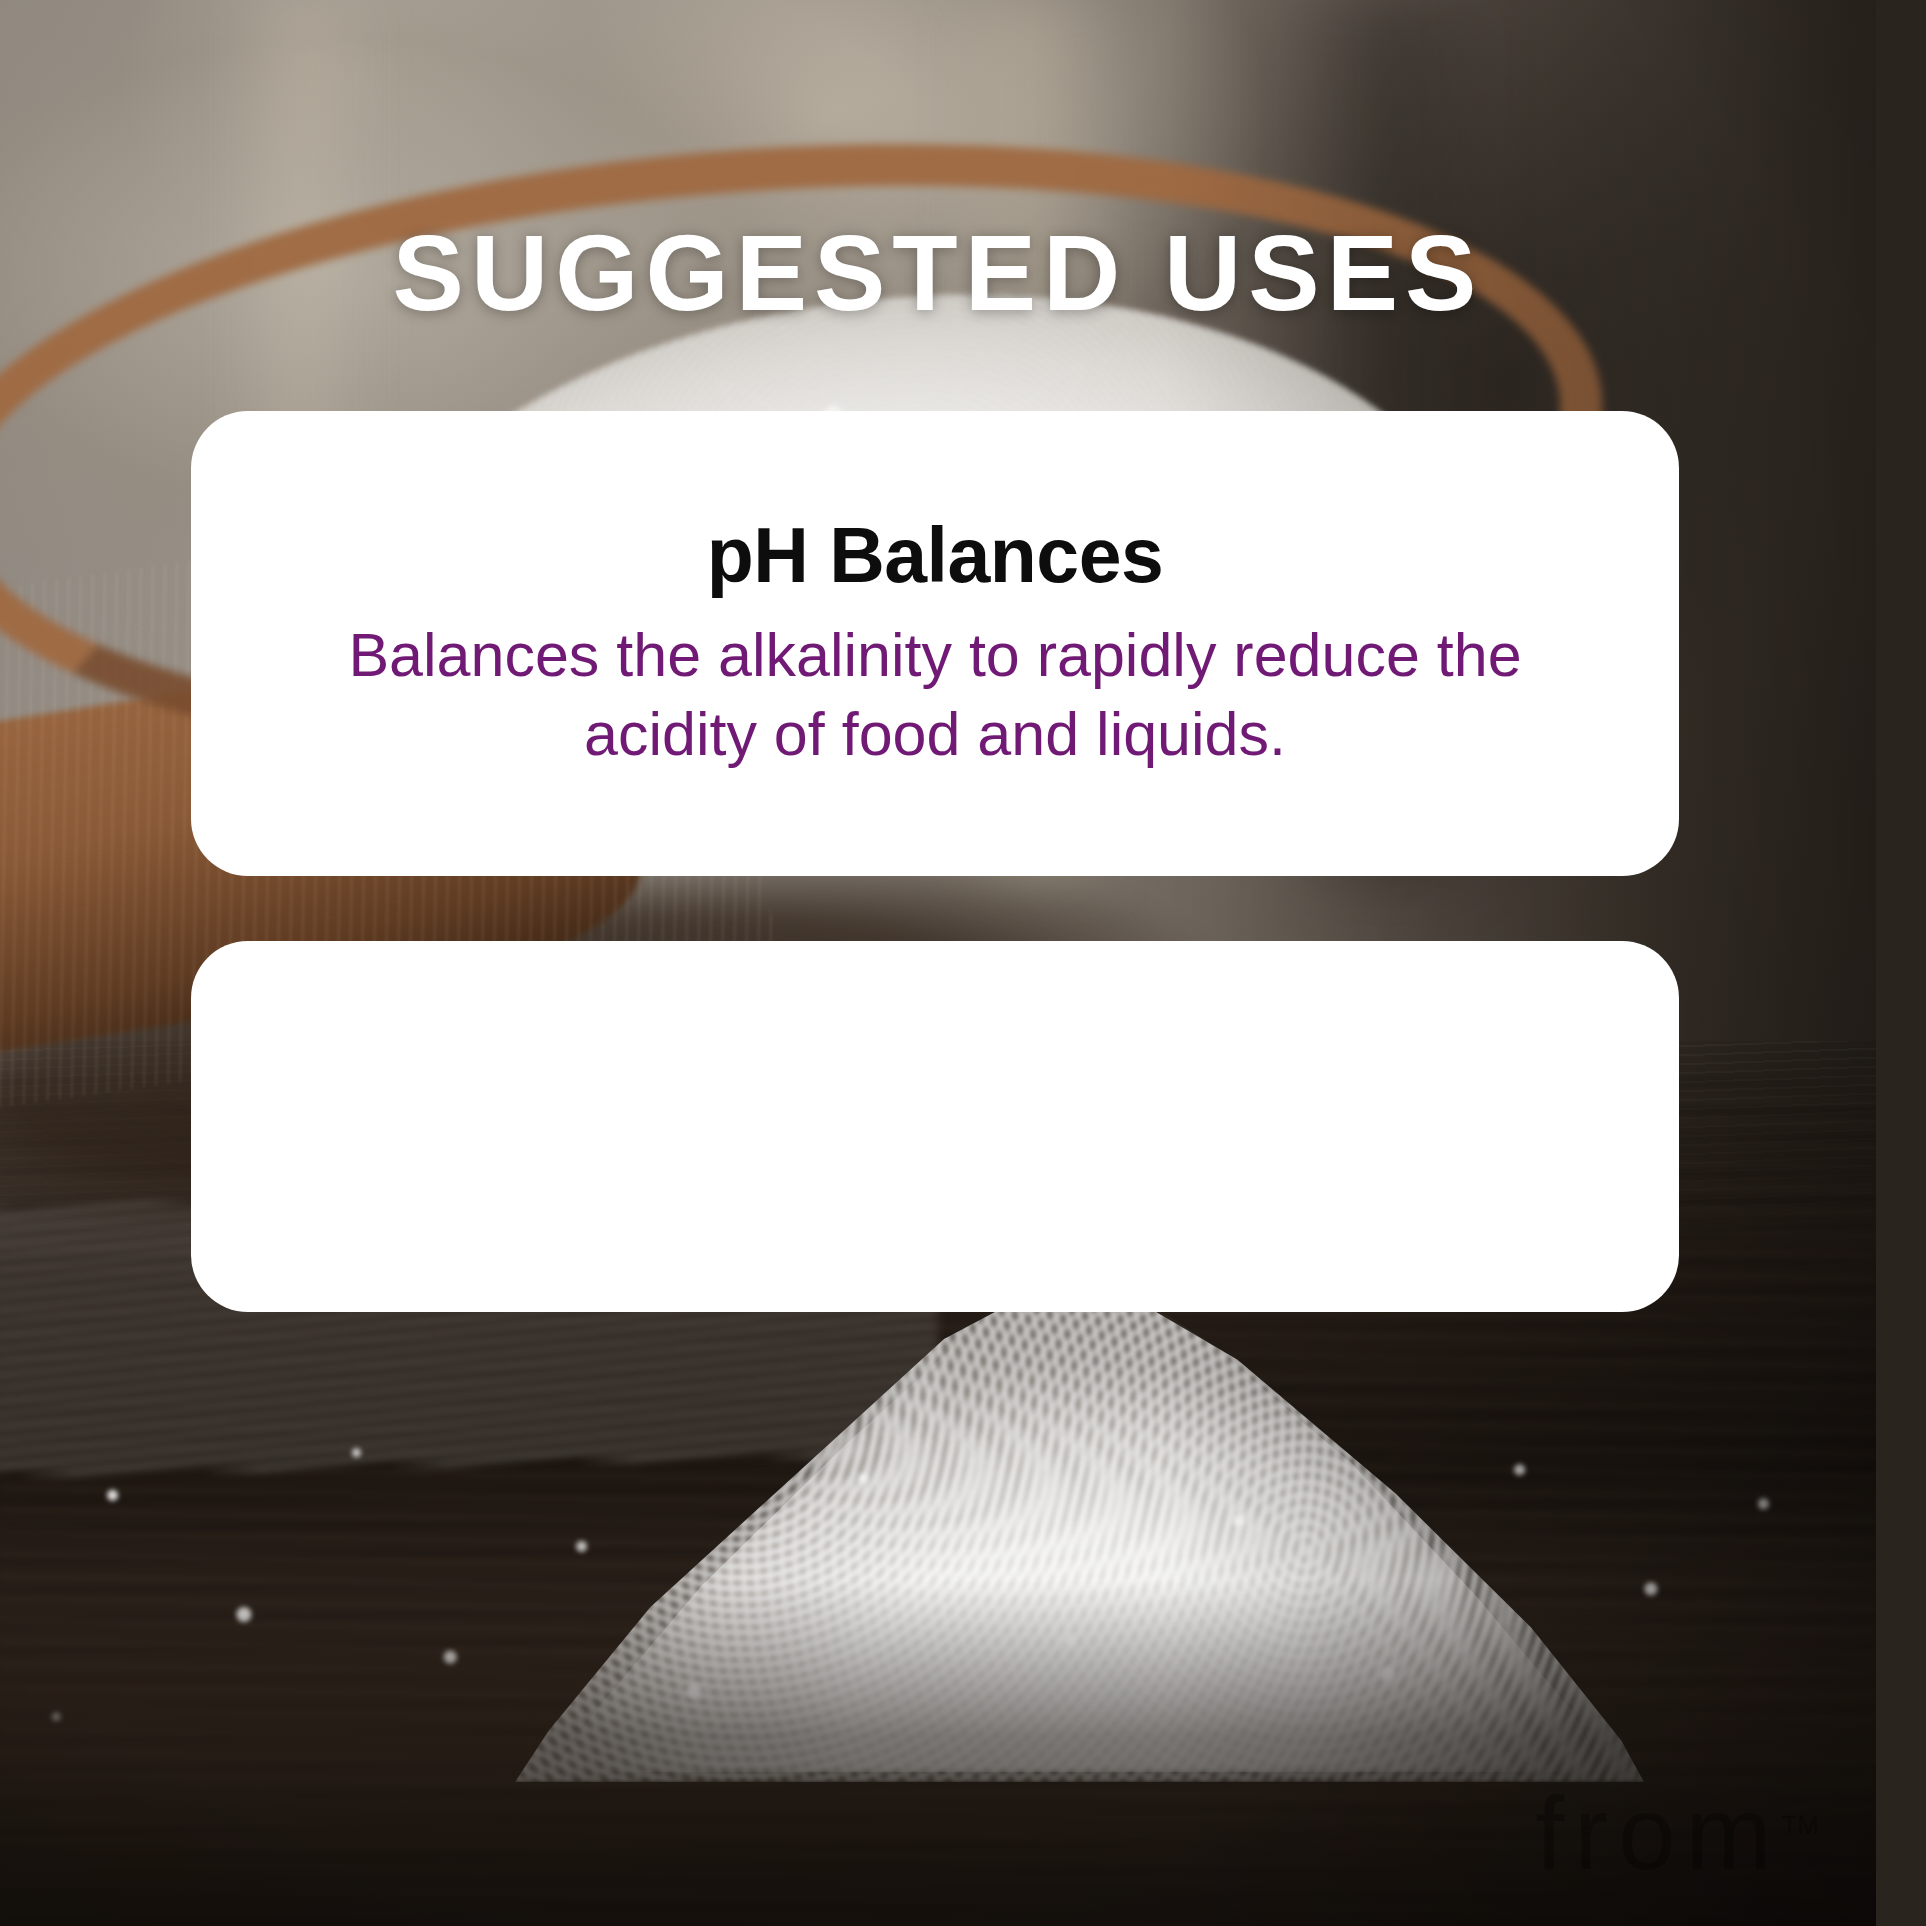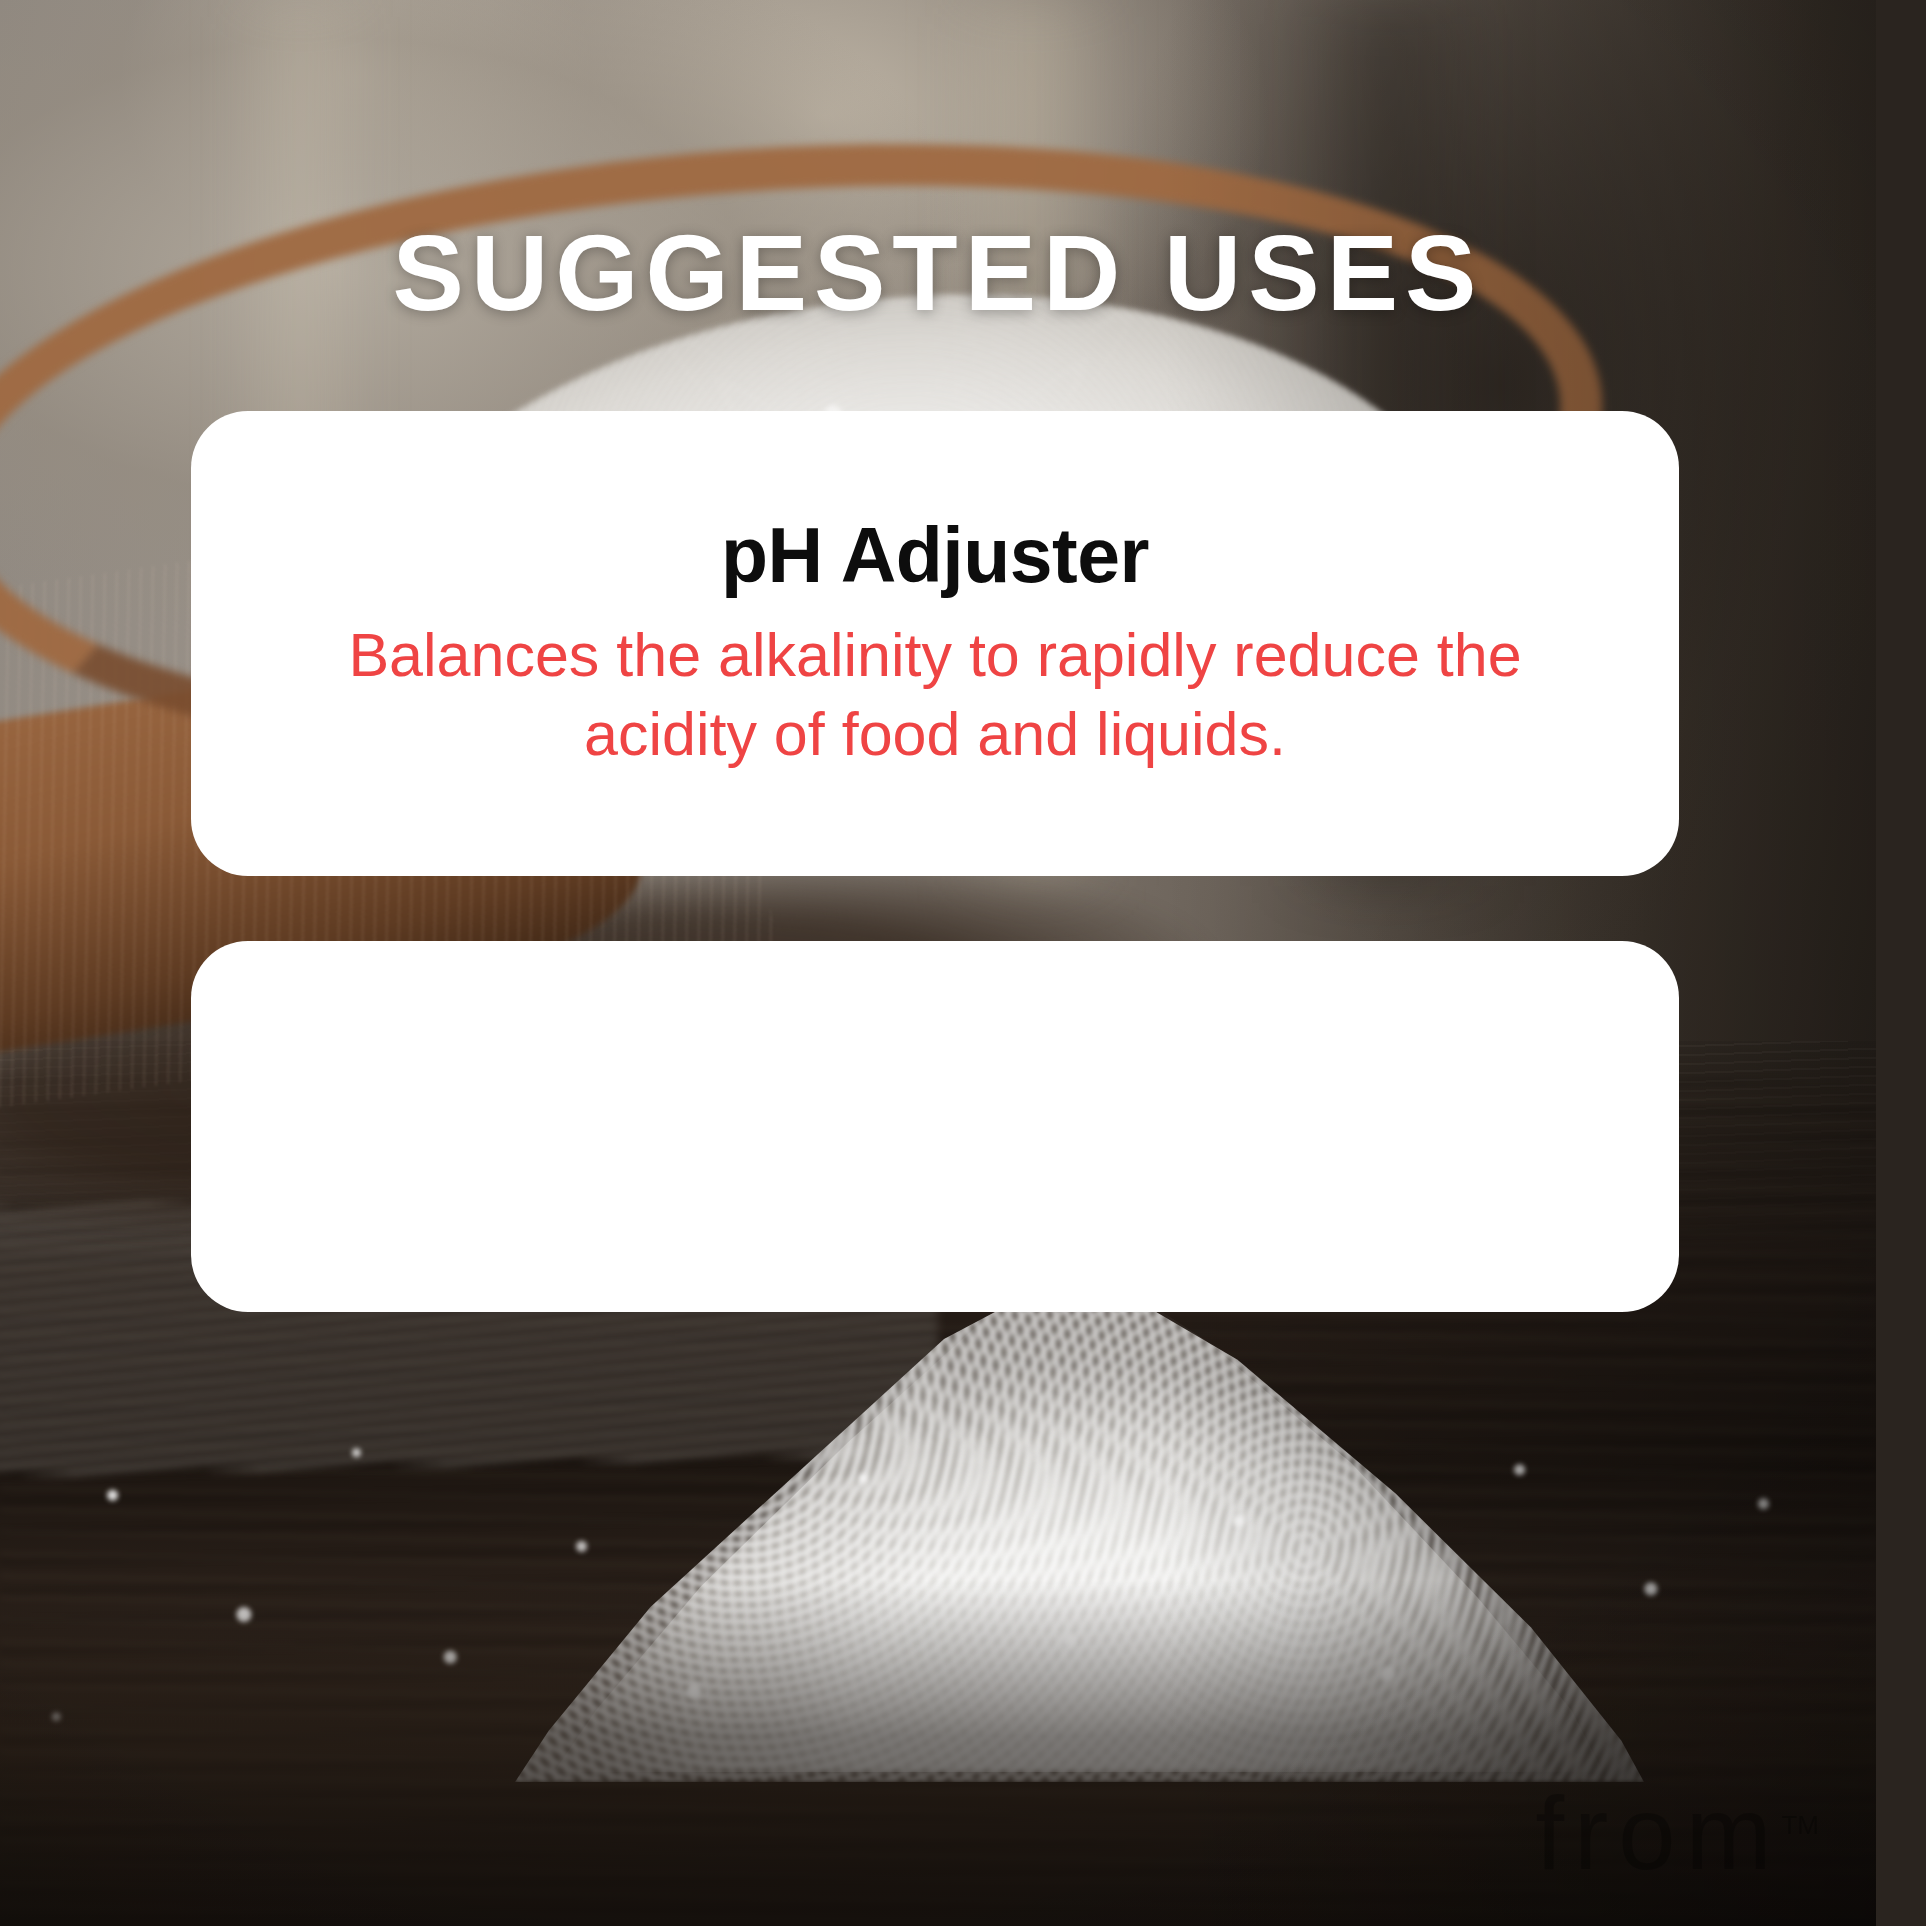--- a/index.html
+++ b/index.html
@@ -213,21 +213,21 @@
     font-weight:bold;
     font-size:77px;
     line-height:1.1;
     text-align:center;
     margin:0 0 18px 0;
     letter-spacing:-0.5px;
   }
   #card-2 .card-title{margin-bottom:14px;}
 
   .card-body{
-    color:#ef4444;
+    color:#701a75;
     font-size:61px;
     line-height:1.30;
     text-align:center;
     margin:0;
     font-weight:400;
     max-width:1277px;
   }
 
   .watermark{
     position:absolute;
@@ -271,21 +271,21 @@
   <div class="bg-layer salt-scatter"></div>
 
   <div class="bg-layer bg-bottom-dark"></div>
   <div class="bg-layer bg-vignette"></div>
 
   <div class="content">
 
     <h1 class="page-title">SUGGESTED USES</h1>
 
     <div class="card" id="card-1">
-      <div class="card-title">pH Adjuster</div>
+      <div class="card-title">pH Balances</div>
       <p class="card-body">Balances the alkalinity to rapidly reduce the acidity of food and liquids.</p>
     </div>
 
     <div class="card" id="card-2">
     </div>
 
     <div class="watermark">
       <span>from</span><span class="tm">TM</span>
     </div>
 

